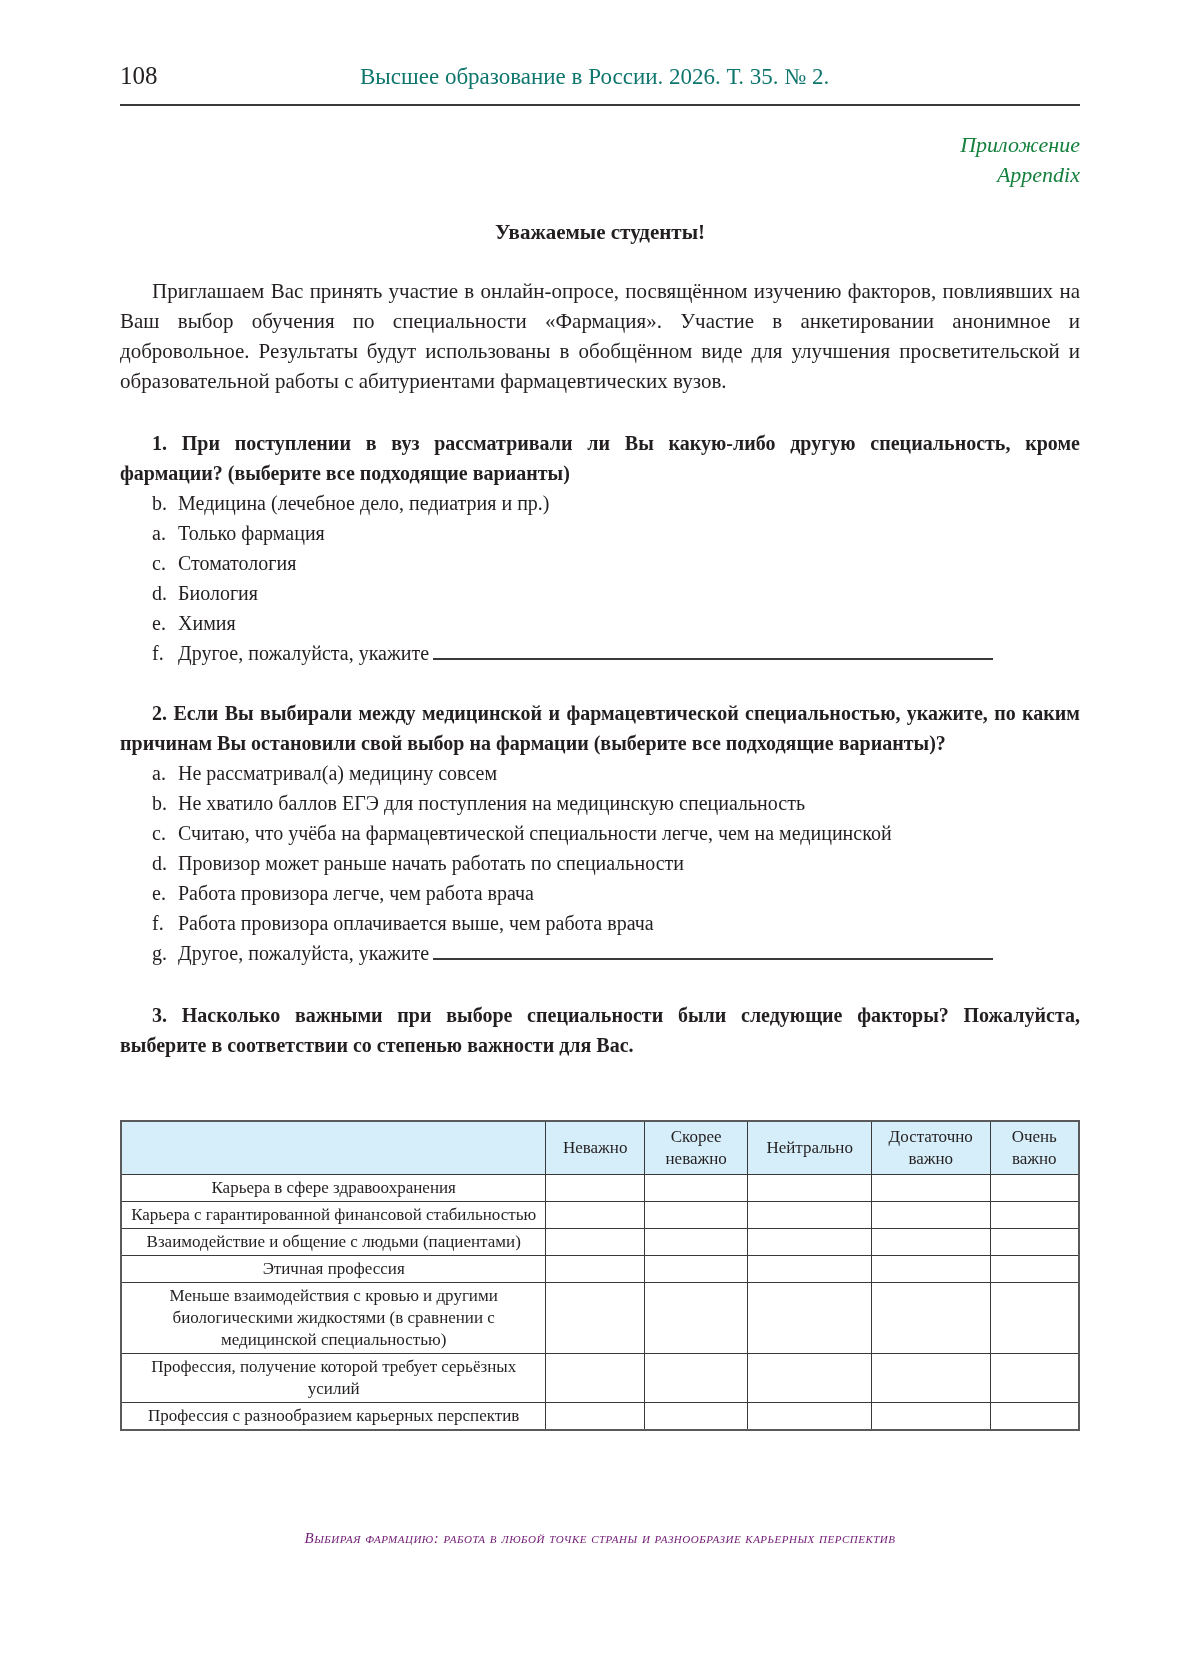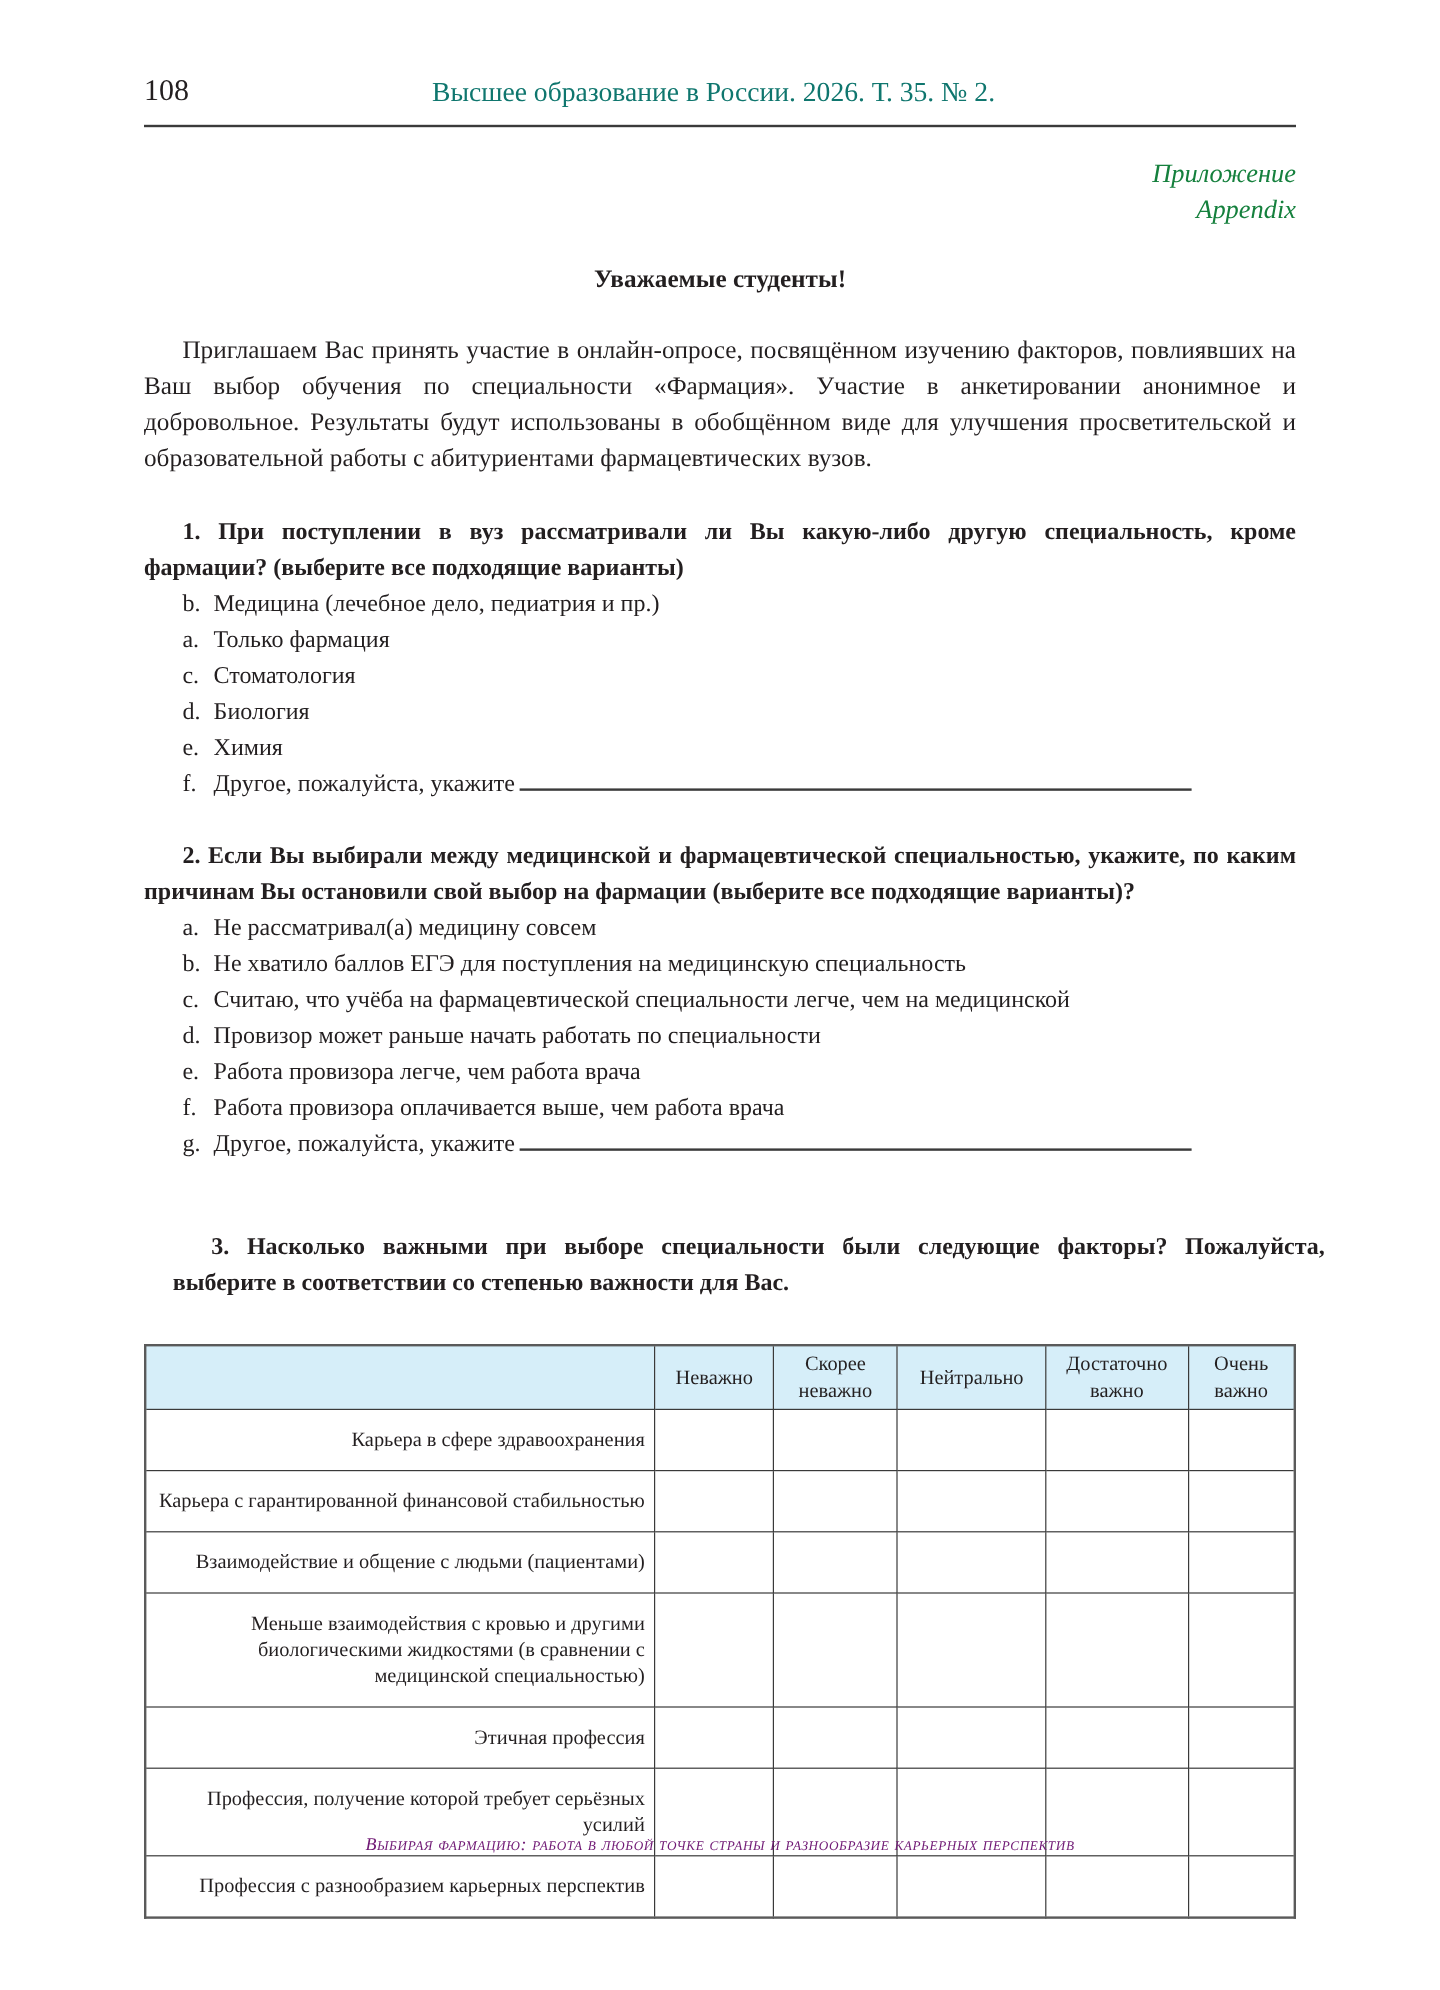--- a/index.html
+++ b/index.html
@@ -17,21 +17,21 @@
            text-align: justify; text-indent: 32px; }
   .q { position: absolute; left: 120px; width: 960px; font-size: 20px; line-height: 30px; }
   .q-title { font-weight: bold; text-indent: 32px; text-align: justify; }
   .opt { padding-left: 32px; line-height: 30px; }
   .opt .letter { display: inline-block; width: 26px; }
   .blank { display: inline-block; border-bottom: 2px solid #3a3a3a; height: 18px; vertical-align: baseline; }
   table { position: absolute; left: 120px; top: 1120px; width: 960px; border-collapse: collapse;
           font-size: 17px; border: 2px solid #5a5a5a; }
   th, td { border: 1.5px solid #3a3a3a; }
   th { background: #d6eef9; font-weight: normal; height: 48px; padding: 2px 4px; text-align: center; line-height: 22px; }
-  td.label { padding: 14px 8px; line-height: 22px; text-align: right; vertical-align: middle; }
+  td.label { padding: 2px 8px; line-height: 22px; text-align: center; vertical-align: middle; }
   .footer { position: absolute; left: 120px; width: 960px; top: 1530px; text-align: center;
             font-style: italic; font-size: 15px; color: #701a75; letter-spacing: 0.5px; font-variant: small-caps; }
 </style>
 </head>
 <body>
 
 <div class="header">
   <span class="page-num">108</span>
   <span class="journal">Высшее образование в России. 2026. Т. 35. № 2.</span>
 </div>
@@ -59,21 +59,21 @@
   <div class="q-title">2. Если Вы выбирали между медицинской и фармацевтической специальностью, укажите, по каким причинам Вы остановили свой выбор на фармации (выберите все подходящие варианты)?</div>
   <div class="opt"><span class="letter">a.</span><span>Не рассматривал(а) медицину совсем</span></div>
   <div class="opt"><span class="letter">b.</span><span>Не хватило баллов ЕГЭ для поступления на медицинскую специальность</span></div>
   <div class="opt"><span class="letter">c.</span><span>Считаю, что учёба на фармацевтической специальности легче, чем на медицинской</span></div>
   <div class="opt"><span class="letter">d.</span><span>Провизор может раньше начать работать по специальности</span></div>
   <div class="opt"><span class="letter">e.</span><span>Работа провизора легче, чем работа врача</span></div>
   <div class="opt"><span class="letter">f.</span><span>Работа провизора оплачивается выше, чем работа врача</span></div>
   <div class="opt"><span class="letter">g.</span><span>Другое, пожалуйста, укажите</span><span class="blank" style="width:560px;margin-left:4px;"></span></div>
 </div>
 
-<div class="q" style="top:1024px;margin-left:24px;">
+<div class="q" style="top:1000px;">
   <div class="q-title">3. Насколько важными при выборе специальности были следующие факторы? Пожалуйста, выберите в соответствии со степенью важности для Вас.</div>
 </div>
 
 <table>
   <thead>
     <tr>
       <th style="width:420px;"></th>
       <th style="width:90px;">Неважно</th>
       <th style="width:95px;">Скорее неважно</th>
       <th style="width:115px;">Нейтрально</th>
@@ -100,29 +100,29 @@
       </tr>
       <tr>
         <td class="label">Взаимодействие и общение с людьми (пациентами)</td>
         <td></td>
         <td></td>
         <td></td>
         <td></td>
         <td></td>
       </tr>
       <tr>
-        <td class="label">Меньше взаимодействия с кровью и другими биологическими жидкостями (в сравнении с медицинской специальностью)</td>
+        <td class="label">Этичная профессия</td>
         <td></td>
         <td></td>
         <td></td>
         <td></td>
         <td></td>
       </tr>
       <tr>
-        <td class="label">Этичная профессия</td>
+        <td class="label">Меньше взаимодействия с кровью и другими биологическими жидкостями (в сравнении с медицинской специальностью)</td>
         <td></td>
         <td></td>
         <td></td>
         <td></td>
         <td></td>
       </tr>
       <tr>
         <td class="label">Профессия, получение которой требует серьёзных усилий</td>
         <td></td>
         <td></td>

